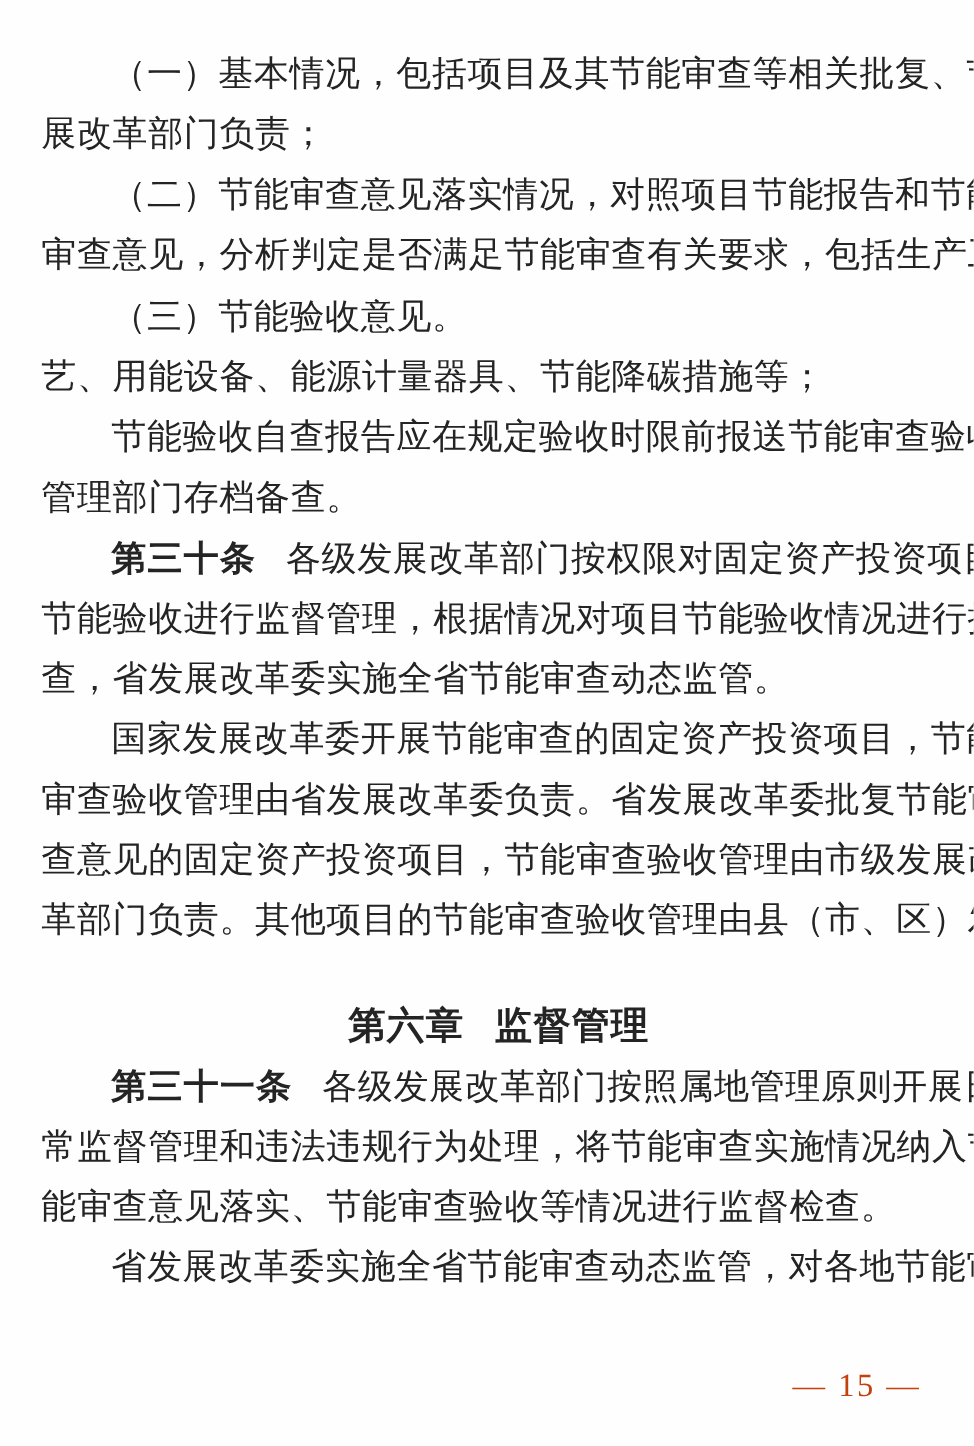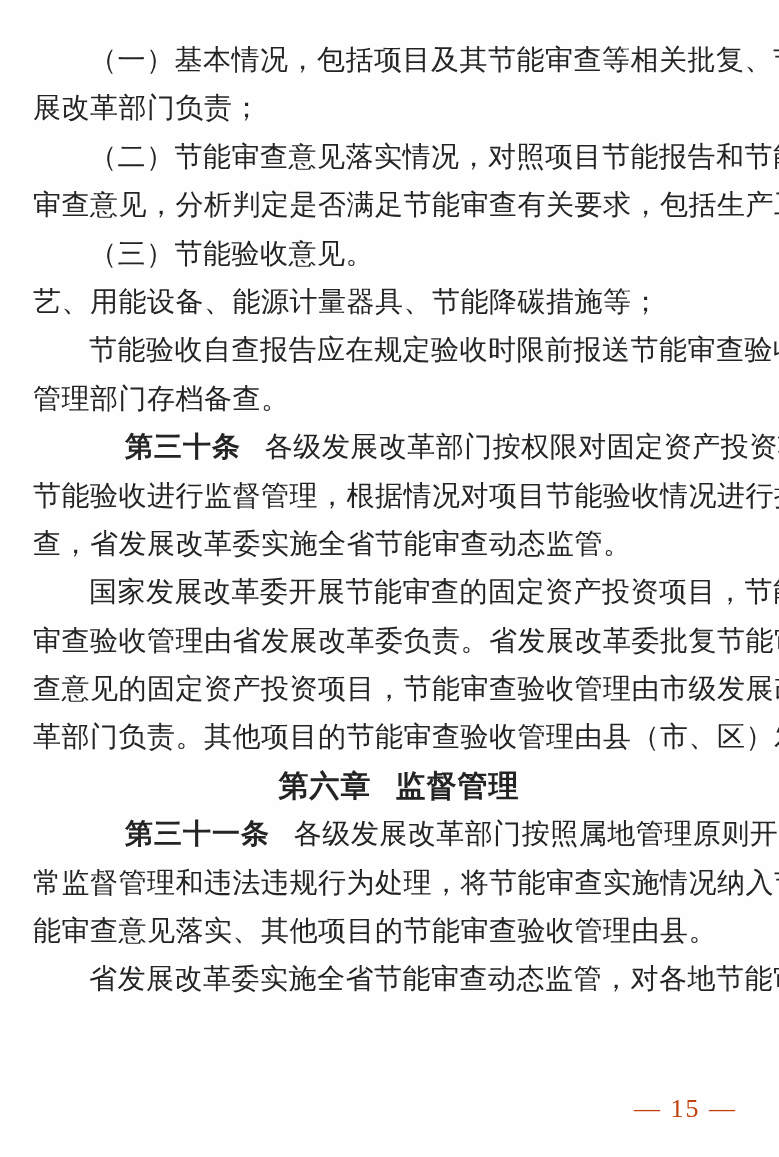--- a/index.html
+++ b/index.html
@@ -30,30 +30,30 @@
     letter-spacing: 0.5px;
   }
   .line.indent {
     padding-left: 56px;
   }
   .bold-term {
     font-family: "Liberation Sans", sans-serif;
     font-weight: 700;
     margin-right: 0.85em;
     letter-spacing: 1px;
-    margin-left: 36px;
   }
   .chapter {
     font-family: "Liberation Sans", sans-serif;
     font-weight: 700;
     font-size: 30px;
     line-height: 48.4px;
     height: 48.4px;
     text-align: center;
     letter-spacing: 1px;
+    margin-top: 35px;
   }
   .chapter .part1 {
     margin-right: 0.8em;
   }
   .page-number {
     position: absolute;
     top: 1094px;
     right: 42px;
     font-size: 26px;
     line-height: 30px;
@@ -87,19 +87,19 @@
     <div class="line"><span>革部门负责。其他项目的节能审查验收管理由县（市、区）发</span></div>
 
     <div class="chapter">
       <span class="part1">第六章</span><span>监督管理</span>
     </div>
 
     <div class="line indent">
       <span class="bold-term">第三十一条</span><span>各级发展改革部门按照属地管理原则开展日</span>
     </div>
     <div class="line"><span>常监督管理和违法违规行为处理，将节能审查实施情况纳入节</span></div>
-    <div class="line"><span>能审查意见落实、其他项目的节能审查验收管理由县。</span></div>
+    <div class="line"><span>能审查意见落实、节能审查验收等情况进行监督检查。</span></div>
     <div class="line indent"><span>省发展改革委实施全省节能审查动态监管，对各地节能审</span></div>
 
   </div>
 
   <div class="page-number">— 15 —</div>
 </div>
 
 </body></html>

